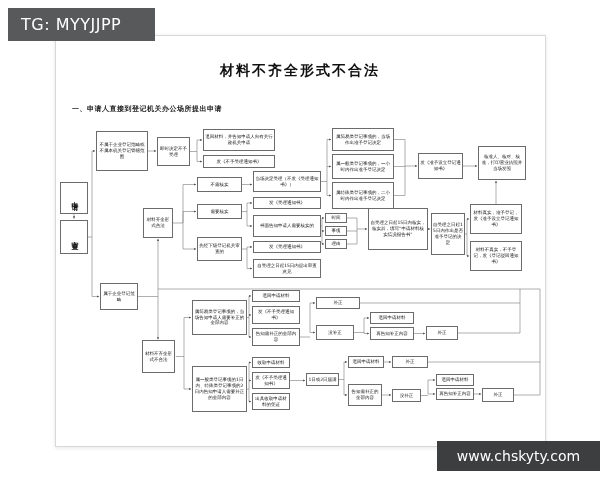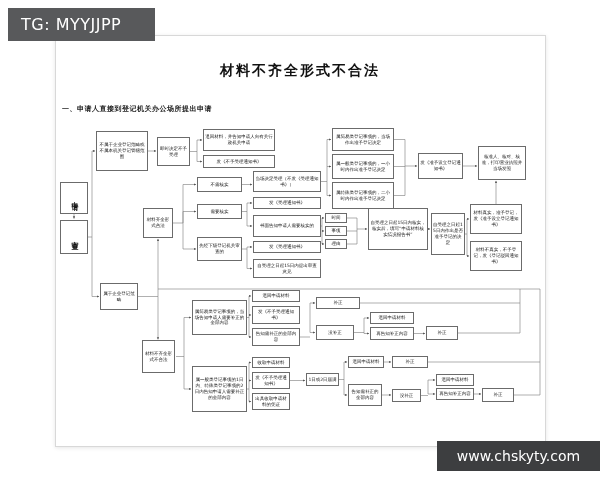--- a/index.html
+++ b/index.html
@@ -19,21 +19,21 @@
   .badge-br{
     position:absolute;right:0;bottom:9px;width:163px;height:30px;background:#3d3e40;color:#fff;
     display:flex;align-items:center;justify-content:center;font-size:14px;z-index:5;
   }
   .title{
     position:absolute;left:0;top:62px;width:600px;text-align:center;
     font-family:"Liberation Serif","DejaVu Serif",serif;font-weight:bold;
     font-size:14px;color:#111;letter-spacing:2px;
   }
   .section{
-    position:absolute;left:62px;top:104px;font-size:7px;font-weight:bold;color:#222;letter-spacing:.5px;
+    position:absolute;left:72px;top:104px;font-size:7px;font-weight:bold;color:#222;letter-spacing:.5px;
   }
   .node{
     position:absolute;box-sizing:border-box;border:1px solid #6b6b6b;background:#fff;color:#141414;
     font-size:4.5px;line-height:1.3;display:flex;align-items:center;justify-content:center;
     text-align:center;padding:1px;word-break:break-all;overflow:hidden;
   }
   .vert{writing-mode:vertical-rl;text-orientation:upright;font-size:7px;letter-spacing:2px;font-weight:bold}
   svg.wires{position:absolute;left:0;top:0;pointer-events:none;z-index:1}
   .node{z-index:2}
   .c{stroke:#7a7a7a;stroke-width:.6;fill:none}

